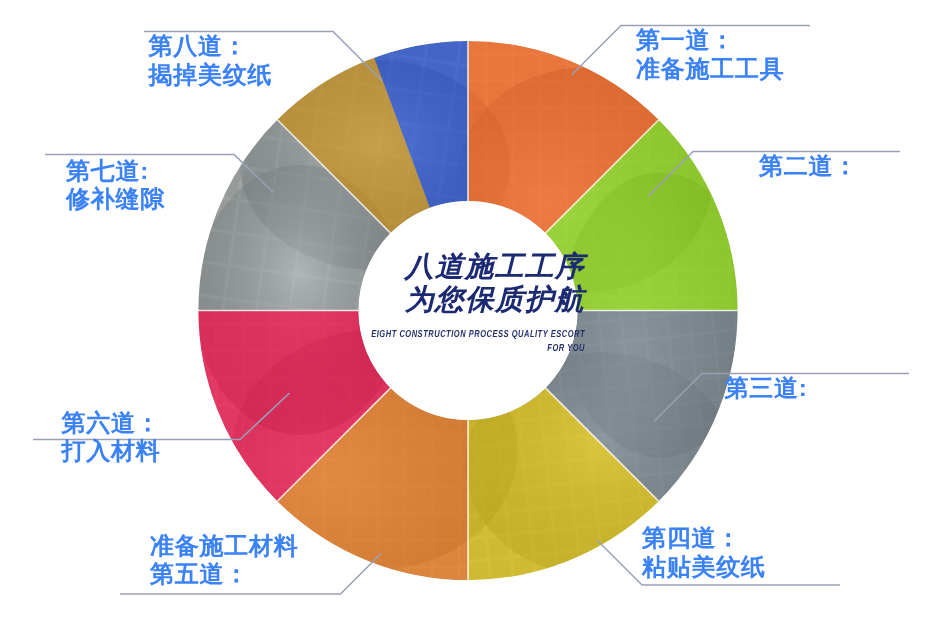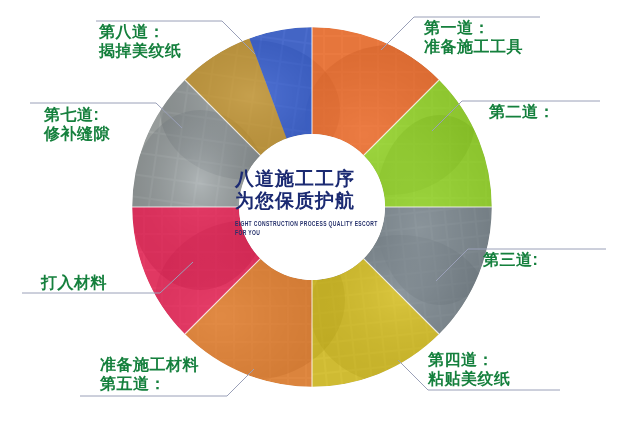--- a/index.html
+++ b/index.html
@@ -8,35 +8,36 @@
     background:#ffffff;
     font-family:"Liberation Sans","DejaVu Sans",sans-serif;
     overflow:hidden;
     position:relative;
   }
   #wheel-infographic{
     position:absolute;left:0;top:0;width:628px;height:427px;
   }
   .label{
     position:absolute;
-    color:#15803d;
+    color:#3b82f6;
     font-weight:bold;
     font-size:16px;
     line-height:19px;
     white-space:nowrap;
     letter-spacing:0.5px;
   }
   .label .ln{display:block;}
   .label.right{text-align:left;}
   .label.left{text-align:left;}
   #center-text-block{
     position:absolute;
     left:235px;top:168px;
     width:155px;
-    text-align:left;
+    text-align:right;
+    font-style:italic;
   }
   #center-title-line1,#center-title-line2{
     display:block;
     color:#1b2a72;
     font-weight:bold;
     font-size:19px;
     line-height:22px;
     letter-spacing:1px;
   }
   #center-subtitle{
@@ -149,34 +150,35 @@
     <span class="ln">第八道：</span>
     <span class="ln">揭掉美纹纸</span>
   </div>
 
   <div class="label left" style="left:44px;top:105px;">
     <span class="ln">第七道:</span>
     <span class="ln">修补缝隙</span>
   </div>
 
   <div class="label left" style="left:41px;top:273px;">
+    <span class="ln">第六道：</span>
     <span class="ln">打入材料</span>
   </div>
 
   <div class="label left" style="left:100px;top:355px;">
     <span class="ln">准备施工材料</span>
     <span class="ln">第五道：</span>
   </div>
 
   <div class="label right" style="left:424px;top:18px;">
     <span class="ln">第一道：</span>
     <span class="ln">准备施工工具</span>
   </div>
 
-  <div class="label right" style="left:489px;top:102px;text-align:right;">
+  <div class="label right" style="left:506px;top:102px;text-align:right;">
     <span class="ln">第二道：</span>
   </div>
 
   <div class="label right" style="left:483px;top:250px;">
     <span class="ln">第三道:</span>
   </div>
 
   <div class="label right" style="left:428px;top:350px;">
     <span class="ln">第四道：</span>
     <span class="ln">粘贴美纹纸</span>

